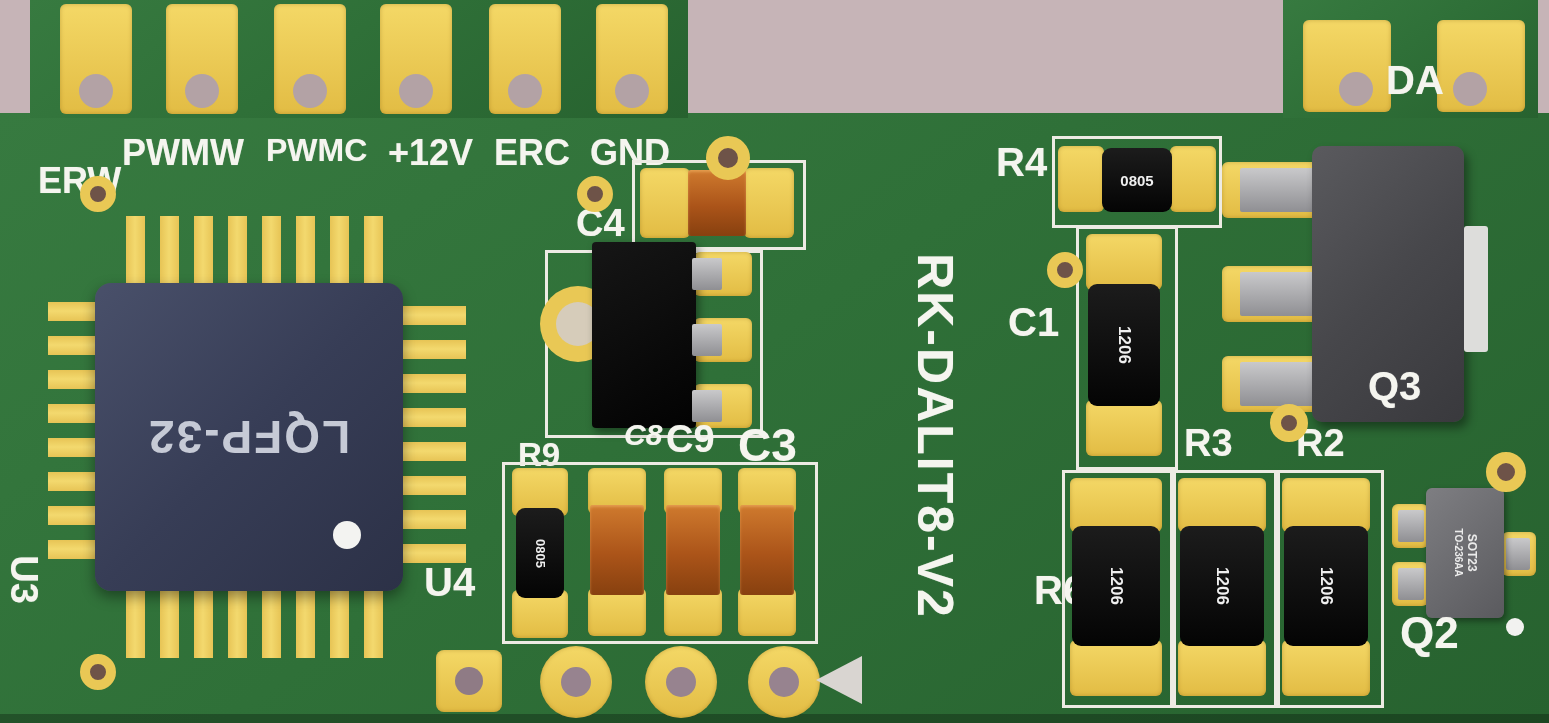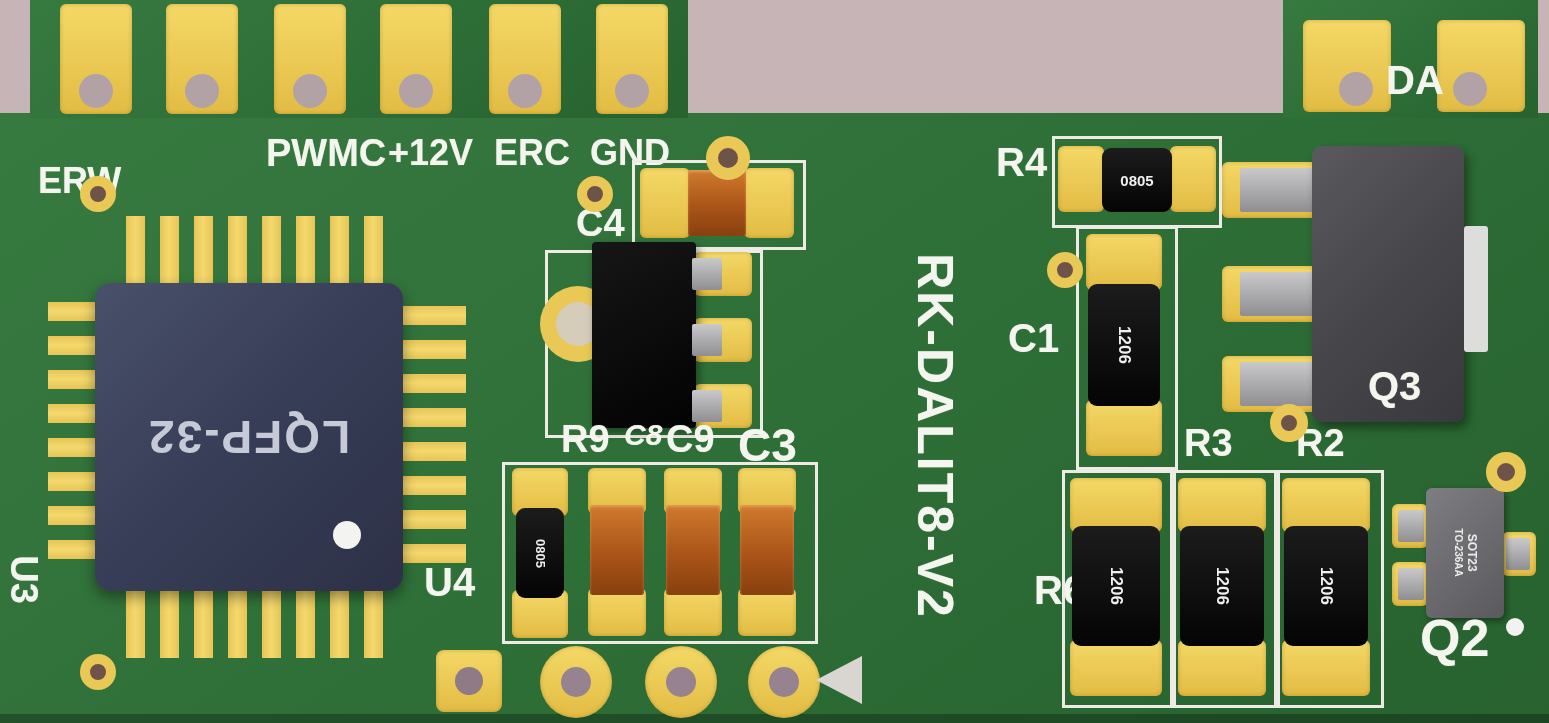--- a/index.html
+++ b/index.html
@@ -46,21 +46,22 @@
       <div class="hole" style="left:19px;top:70px;width:34px;height:34px;background:#b3a2a5;"></div>
     </div>
   <div class="pad" style="left:489px;top:4px;width:72px;height:110px;">
       <div class="hole" style="left:19px;top:70px;width:34px;height:34px;background:#b3a2a5;"></div>
     </div>
   <div class="pad" style="left:596px;top:4px;width:72px;height:110px;">
       <div class="hole" style="left:19px;top:70px;width:34px;height:34px;background:#b3a2a5;"></div>
     </div>
 
   <span class="sk" style="left:38px;top:132px;font-size:36px;margin-top:28px;">ERW</span>
-  <span class="sk" style="left:266px;top:132px;font-size:38px;">PWMC</span>
+  <span class="sk" style="left:122px;top:132px;font-size:36px;">PWMW</span>
+  <span class="sk" style="left:266px;top:132px;font-size:32px;">PWMC</span>
   <span class="sk" style="left:388px;top:132px;font-size:36px;">+12V</span>
   <span class="sk" style="left:494px;top:132px;font-size:36px;">ERC</span>
   <span class="sk" style="left:590px;top:132px;font-size:36px;">GND</span>
 
   <div class="pad" style="left:1303px;top:20px;width:88px;height:92px;">
       <div class="hole" style="left:36px;top:52px;width:34px;height:34px;background:#b3a2a5;"></div>
     </div>
   <div class="pad" style="left:1437px;top:20px;width:88px;height:92px;">
       <div class="hole" style="left:16px;top:52px;width:34px;height:34px;background:#b3a2a5;"></div>
     </div>
@@ -90,21 +91,21 @@
     <div class="hole" style="left:16px;top:16px;width:44px;height:44px;background:#d6ccba;"></div>
   </div>
   <div class="pad" style="left:694px;top:252px;width:58px;height:44px;"></div>
   <div class="pad" style="left:694px;top:318px;width:58px;height:44px;"></div>
   <div class="pad" style="left:694px;top:384px;width:58px;height:44px;"></div>
   <div class="abs" style="left:592px;top:242px;width:104px;height:186px;background:linear-gradient(150deg,#161616,#020202);border-radius:4px;box-shadow:3px 4px 8px rgba(0,0,0,.4);"></div>
   <div class="lead" style="left:692px;top:258px;width:30px;height:32px;"></div>
   <div class="lead" style="left:692px;top:324px;width:30px;height:32px;"></div>
   <div class="lead" style="left:692px;top:390px;width:30px;height:32px;"></div>
 
-  <span class="sk" style="left:518px;top:418px;font-size:38px;margin-left:43px;">R9</span>
+  <span class="sk" style="left:518px;top:436px;font-size:33px;">R9</span>
   <span class="sk" style="left:624px;top:418px;font-size:30px;font-style:italic;">C8</span>
   <span class="sk" style="left:666px;top:418px;font-size:38px;">C9</span>
   <span class="sk" style="left:738px;top:418px;font-size:46px;">C3</span>
 
   <div class="outline" style="left:502px;top:462px;width:310px;height:176px;"></div>
   <div class="pad" style="left:512px;top:468px;width:56px;height:48px;"></div>
   <div class="pad" style="left:512px;top:590px;width:56px;height:48px;"></div>
   <div class="blackchip" style="left:516px;top:508px;width:48px;height:90px;">
     <span class="marking" style="transform:rotate(90deg);font-size:13px;">0805</span>
   </div>
@@ -122,21 +123,21 @@
               font-size:50px;letter-spacing:2px;transform:rotate(90deg);">RK-DALIT8-V2</div>
 
   <span class="sk" style="left:996px;top:140px;font-size:40px;">R4</span>
   <div class="outline" style="left:1052px;top:136px;width:164px;height:86px;"></div>
   <div class="pad" style="left:1058px;top:146px;width:46px;height:66px;"></div>
   <div class="pad" style="left:1170px;top:146px;width:46px;height:66px;"></div>
   <div class="blackchip" style="left:1102px;top:148px;width:70px;height:64px;">
     <span class="marking" style="font-size:15px;">0805</span>
   </div>
 
-  <span class="sk" style="left:1008px;top:316px;font-size:40px;">C1</span>
+  <span class="sk" style="left:1008px;top:300px;font-size:40px;">C1</span>
   <div class="outline" style="left:1076px;top:226px;width:96px;height:238px;"></div>
   <div class="pad" style="left:1086px;top:234px;width:76px;height:56px;"></div>
   <div class="pad" style="left:1086px;top:400px;width:76px;height:56px;"></div>
   <div class="blackchip" style="left:1088px;top:284px;width:72px;height:122px;">
     <span class="marking" style="transform:rotate(90deg);font-size:17px;">1206</span>
   </div>
 
   <div class="pad" style="left:1222px;top:162px;width:96px;height:56px;"></div>
   <div class="pad" style="left:1222px;top:266px;width:96px;height:56px;"></div>
   <div class="pad" style="left:1222px;top:356px;width:96px;height:56px;"></div>
@@ -178,21 +179,21 @@
   <div class="lead" style="left:1398px;top:568px;width:26px;height:32px;"></div>
   <div class="lead" style="left:1506px;top:538px;width:24px;height:32px;"></div>
   <div class="abs" style="left:1426px;top:488px;width:78px;height:130px;border-radius:6px;
               background:linear-gradient(135deg,#7e7e82,#5a5a5e);box-shadow:2px 3px 6px rgba(0,0,0,.4);
               display:flex;align-items:center;justify-content:center;">
     <div style="transform:rotate(90deg);text-align:center;color:#ebebeb;font-weight:bold;line-height:1.15;width:120px;">
       <div style="font-size:12px;">SOT23</div>
       <div style="font-size:10px;">TO-236AA</div>
     </div>
   </div>
-  <span class="sk" style="left:1400px;top:608px;font-size:52px;margin-left:20px;">Q2</span>
+  <span class="sk" style="left:1400px;top:608px;font-size:44px;">Q2</span>
   <div class="abs" style="left:1506px;top:618px;width:18px;height:18px;border-radius:50%;background:#f2f2f0;"></div>
 
   <div class="via" style="left:80px;top:176px;width:16px;height:16px;border-width:10px;"></div>
   <div class="via" style="left:577px;top:176px;width:16px;height:16px;border-width:10px;"></div>
   <div class="via" style="left:706px;top:136px;width:20px;height:20px;border-width:12px;"></div>
   <div class="via" style="left:1047px;top:252px;width:16px;height:16px;border-width:10px;"></div>
   <div class="via" style="left:1270px;top:404px;width:16px;height:16px;border-width:11px;"></div>
   <div class="via" style="left:1486px;top:452px;width:18px;height:18px;border-width:11px;"></div>
   <div class="via" style="left:80px;top:654px;width:16px;height:16px;border-width:10px;"></div>
 

